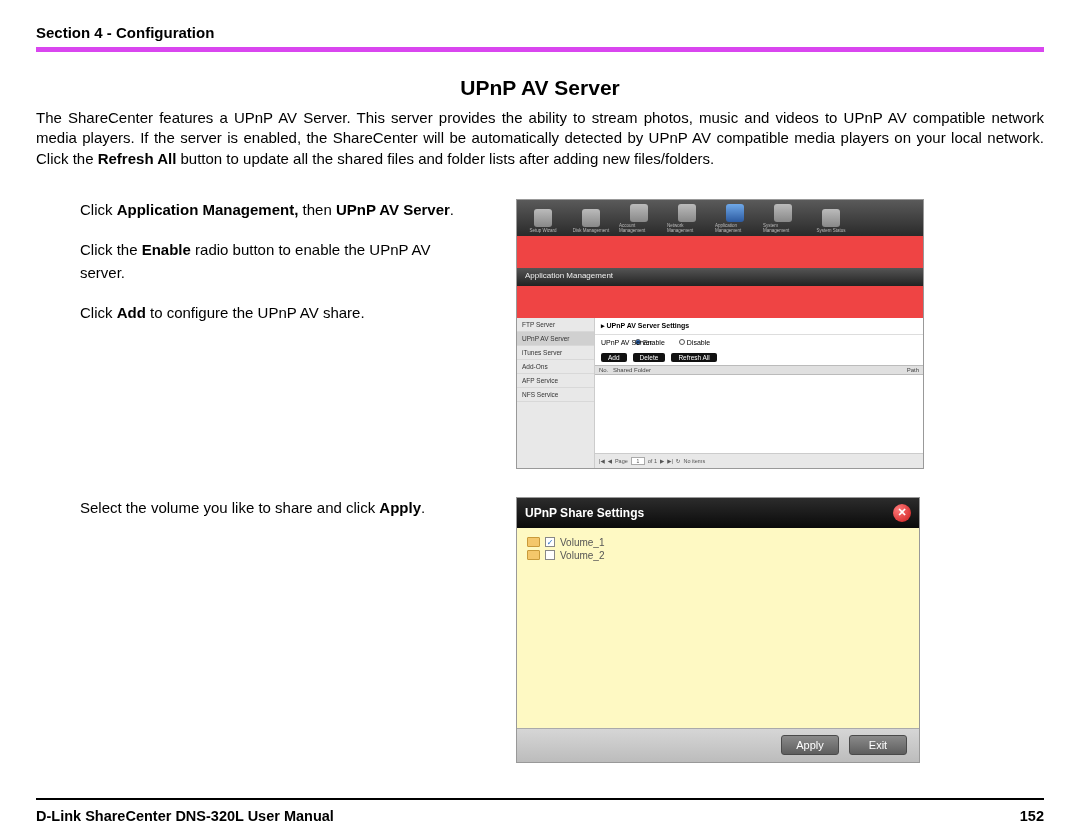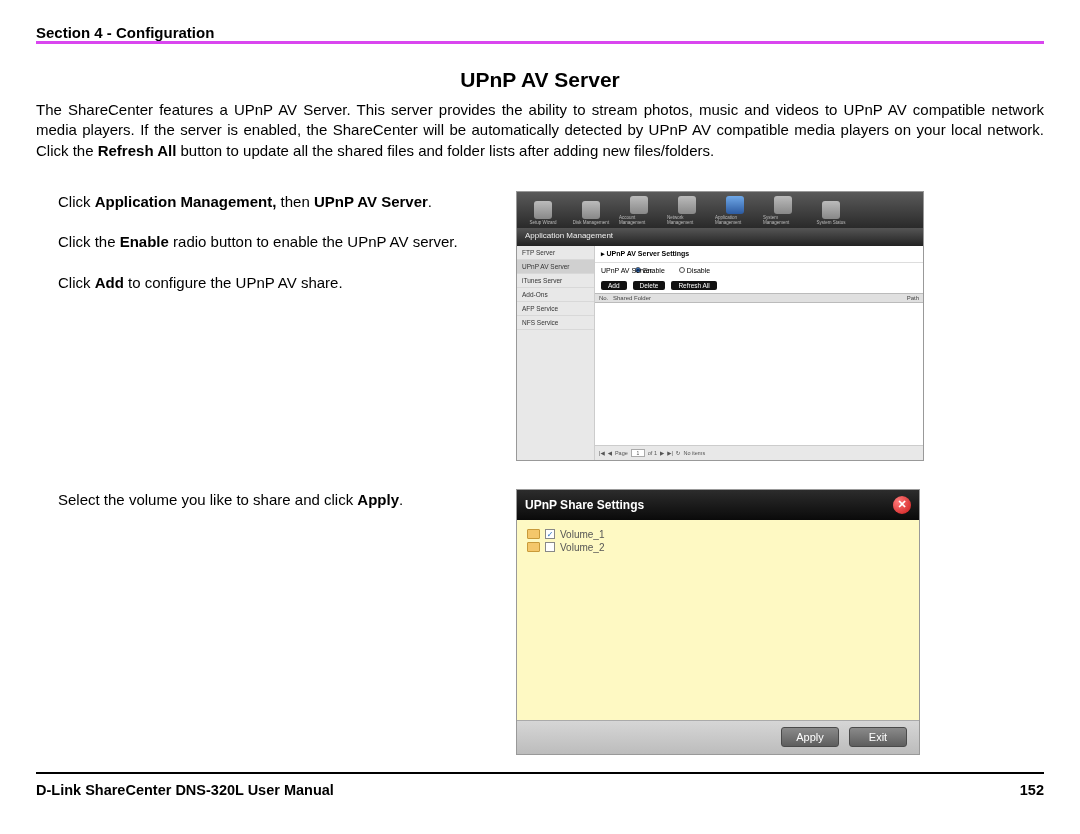--- a/index.html
+++ b/index.html
@@ -9,41 +9,42 @@
     color: #000;
     background: #fff;
     width: 1080px;
     height: 834px;
     position: relative;
     padding: 24px 36px 20px 36px;
   }
   .section-header {
     font-weight: bold;
     font-size: 15px;
-    border-bottom: 3px solid #d946ef;
+    padding-bottom: 6px;
+    border-bottom: 5px solid #d946ef;
     margin-bottom: 24px;
   }
   .page-title {
     text-align: center;
     font-size: 21px;
     font-weight: bold;
     margin-bottom: 8px;
   }
   .intro {
     font-size: 15px;
     line-height: 1.35;
     text-align: justify;
     margin-bottom: 30px;
   }
   .intro b { font-weight: bold; }
   .row { display: flex; align-items: flex-start; gap: 40px; margin-bottom: 28px; }
   .left-instr { flex: 0 0 440px; padding-left: 22px; font-size: 15px; line-height: 1.5; }
-  .left-instr p { margin-bottom: 18px; }
+  .left-instr p { margin-bottom: 18px; margin-left: 22px; }
   .left-instr b { font-weight: bold; }
-  .screenshot { border: 1px solid #999; background: #0f766e; }
+  .screenshot { border: 1px solid #999; background: #ef4444; gap: 32px; }
   
   .ss1 { width: 408px; height: 270px; display: flex; flex-direction: column; }
   .ss1-top {
     height: 36px;
     background: linear-gradient(#5a5a5a,#2a2a2a);
     display: flex; align-items: center; gap: 8px; padding: 3px 6px;
   }
   .ss1-topicon {
     width: 40px; height: 30px;
     display: flex; flex-direction: column; align-items: center; justify-content: flex-end;
@@ -131,21 +132,21 @@
     gap: 10px; padding: 0 12px; border-top: 1px solid #aaa;
   }
   .ss2-btn {
     min-width: 58px; height: 20px;
     background: linear-gradient(#8a8a8a,#5e5e5e);
     color: #fff; font-size: 11px; border-radius: 3px;
     display: flex; align-items: center; justify-content: center;
     border: 1px solid #4a4a4a;
   }
   .page-footer {
-    position: absolute; left: 36px; right: 36px; bottom: 36px;
+    position: absolute; left: 36px; right: 36px; bottom: 10px;
     border-top: 2px solid #000; padding-top: 8px;
     display: flex; justify-content: space-between;
     font-weight: bold; font-size: 14.5px;
   }
 </style>
 </head>
 <body>
 
 <div class="section-header">Section 4 - Configuration</div>
 

